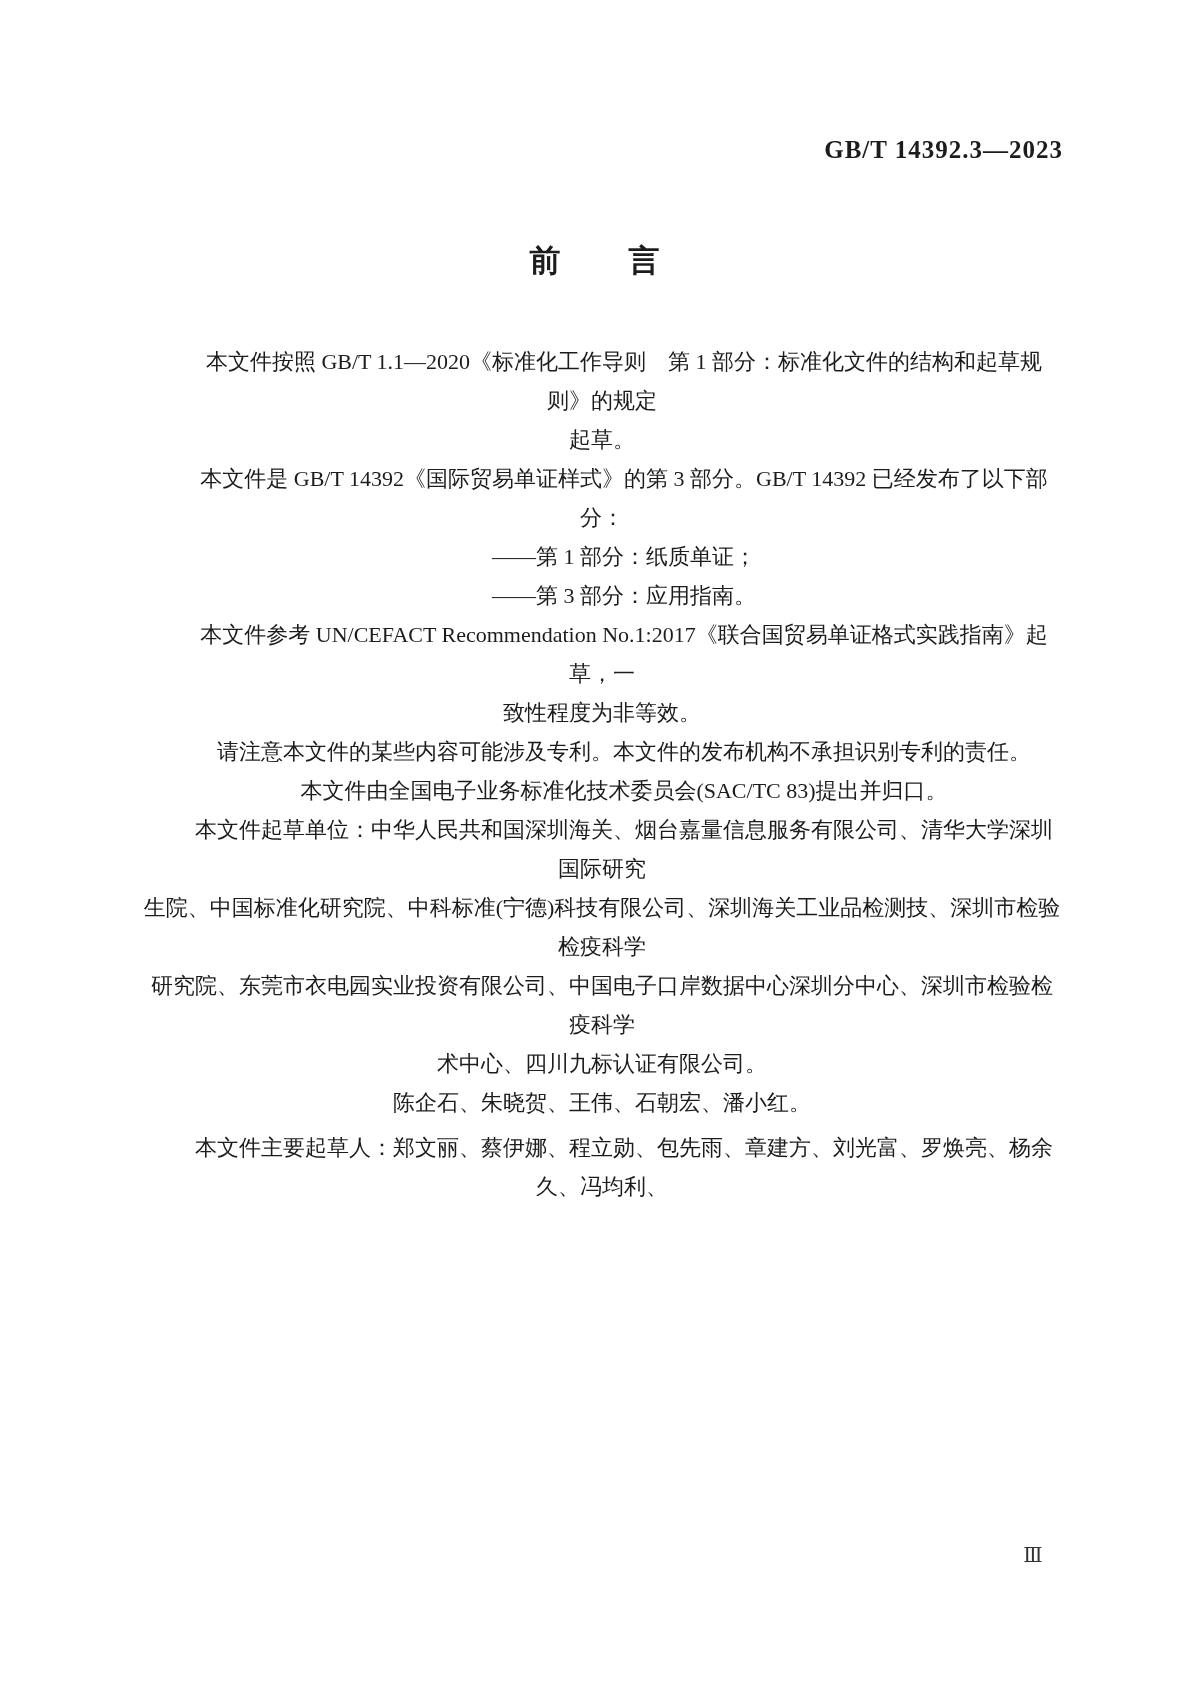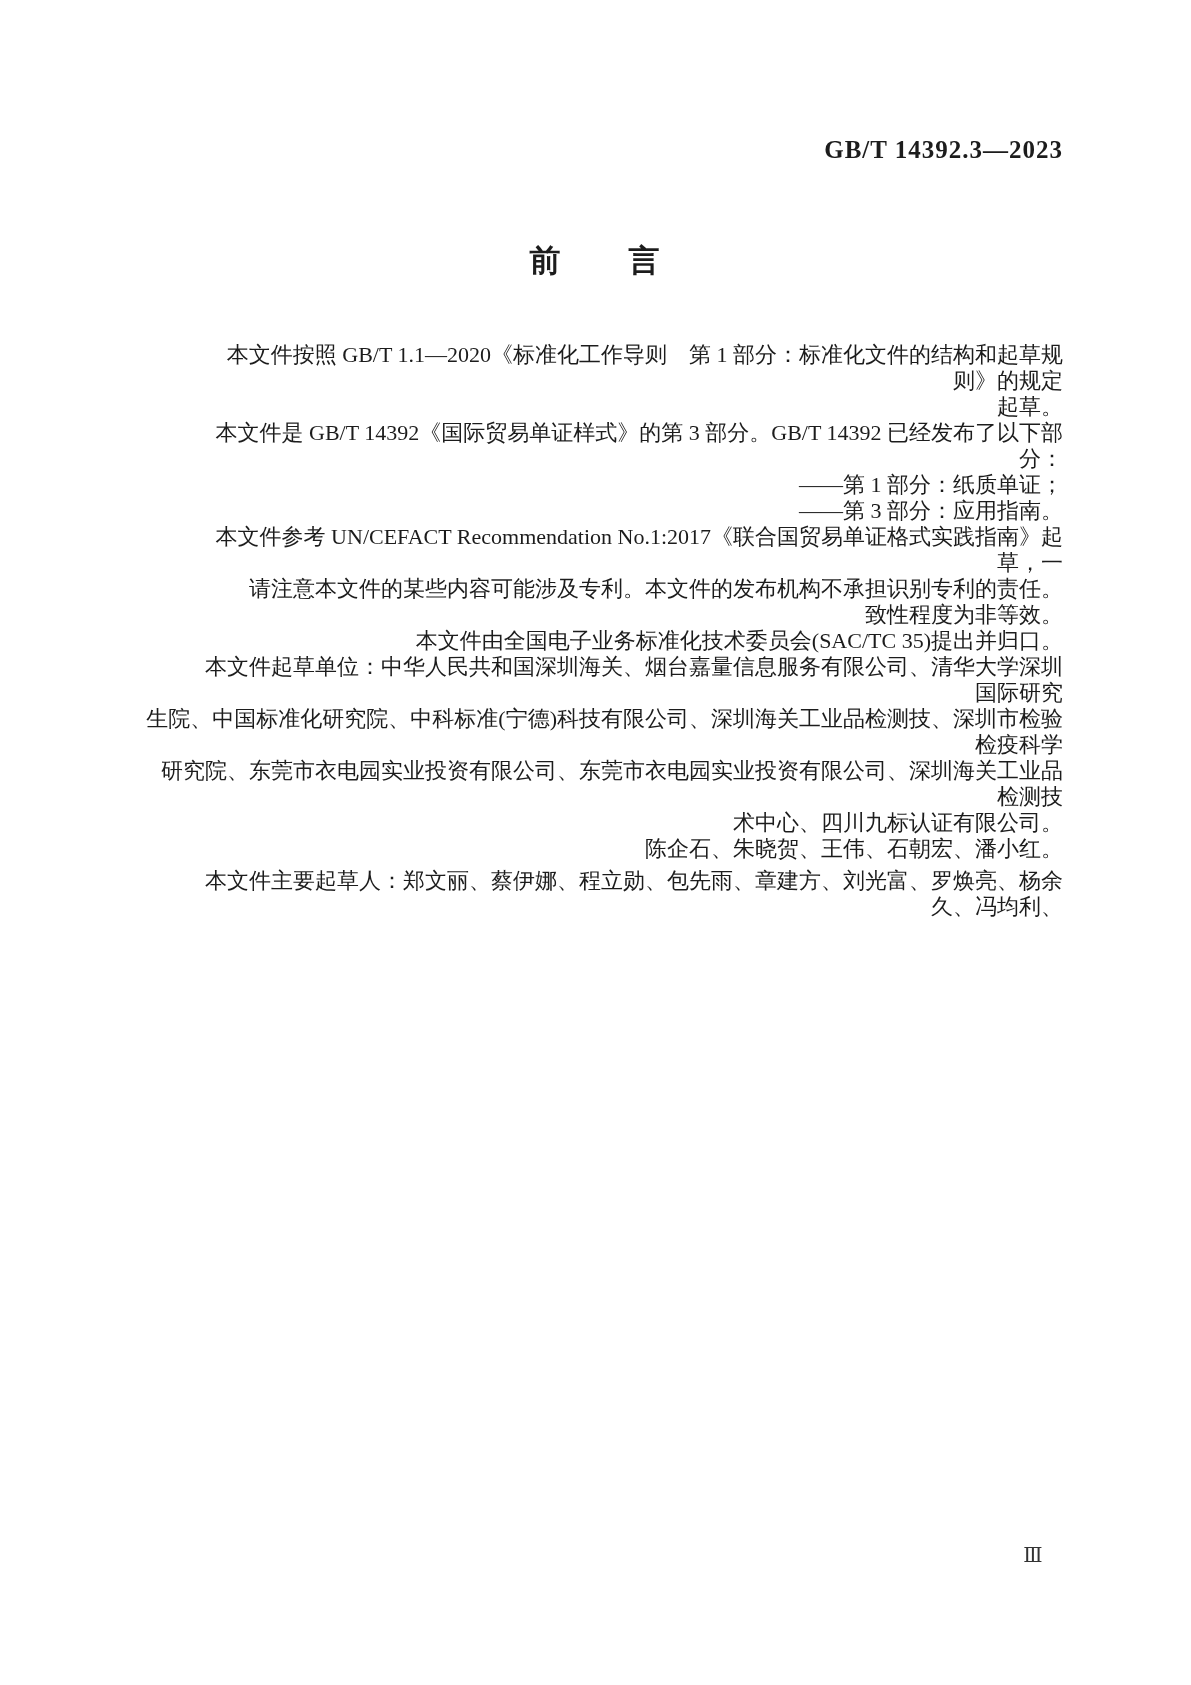--- a/index.html
+++ b/index.html
@@ -37,22 +37,22 @@
     font-size: 31px;
     letter-spacing: 2px;
     white-space: pre;
   }
   .body-text {
     position: absolute;
     top: 342px;
     left: 141px;
     width: 922px;
     font-size: 22px;
-    line-height: 26px;
-    text-align: right;
+    line-height: 39px;
+    text-align: center;
   }
   .line {
     white-space: pre-wrap;
   }
   .line.indent {
     text-indent: 44px;
   }
   .line.space-before {
     margin-top: 6px;
   }
@@ -75,26 +75,26 @@
 
   <div class="page-title">前　　言</div>
 
   <div class="body-text">
     <div class="line indent">本文件按照 GB/T 1.1—2020《标准化工作导则　第 1 部分：标准化文件的结构和起草规则》的规定</div>
     <div class="line">起草。</div>
     <div class="line indent">本文件是 GB/T 14392《国际贸易单证样式》的第 3 部分。GB/T 14392 已经发布了以下部分：</div>
     <div class="line indent">——第 1 部分：纸质单证；</div>
     <div class="line indent">——第 3 部分：应用指南。</div>
     <div class="line indent">本文件参考 UN/CEFACT Recommendation No.1:2017《联合国贸易单证格式实践指南》起草，一</div>
+    <div class="line">致性程度为非等效。</div>
     <div class="line indent">请注意本文件的某些内容可能涉及专利。本文件的发布机构不承担识别专利的责任。</div>
-    <div class="line">致性程度为非等效。</div>
-    <div class="line indent">本文件由全国电子业务标准化技术委员会(SAC/TC 35)提出并归口。</div>
+    <div class="line indent">本文件由全国电子业务标准化技术委员会(SAC/TC 83)提出并归口。</div>
     <div class="line indent">本文件起草单位：中华人民共和国深圳海关、烟台嘉量信息服务有限公司、清华大学深圳国际研究</div>
     <div class="line">生院、中国标准化研究院、中科标准(宁德)科技有限公司、深圳海关工业品检测技、深圳市检验检疫科学</div>
-    <div class="line">研究院、东莞市衣电园实业投资有限公司、东莞市衣电园实业投资有限公司、深圳海关工业品检测技</div>
+    <div class="line">研究院、东莞市衣电园实业投资有限公司、中国电子口岸数据中心深圳分中心、深圳市检验检疫科学</div>
     <div class="line">术中心、四川九标认证有限公司。</div>
     <div class="line">陈企石、朱晓贺、王伟、石朝宏、潘小红。</div>
     <div class="line indent space-before">本文件主要起草人：郑文丽、蔡伊娜、程立勋、包先雨、章建方、刘光富、罗焕亮、杨余久、冯均利、</div>
   </div>
 
   <div class="page-number">Ⅲ</div>
 
 </div>
 
 </body></html>

